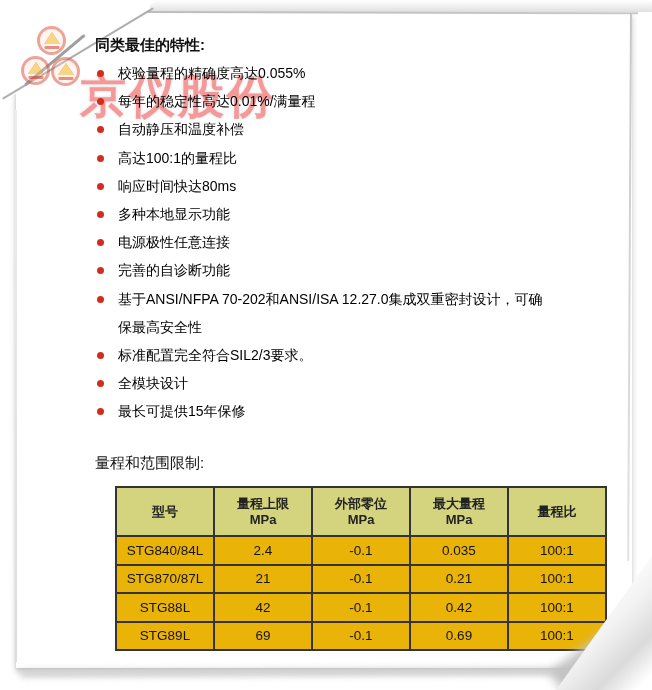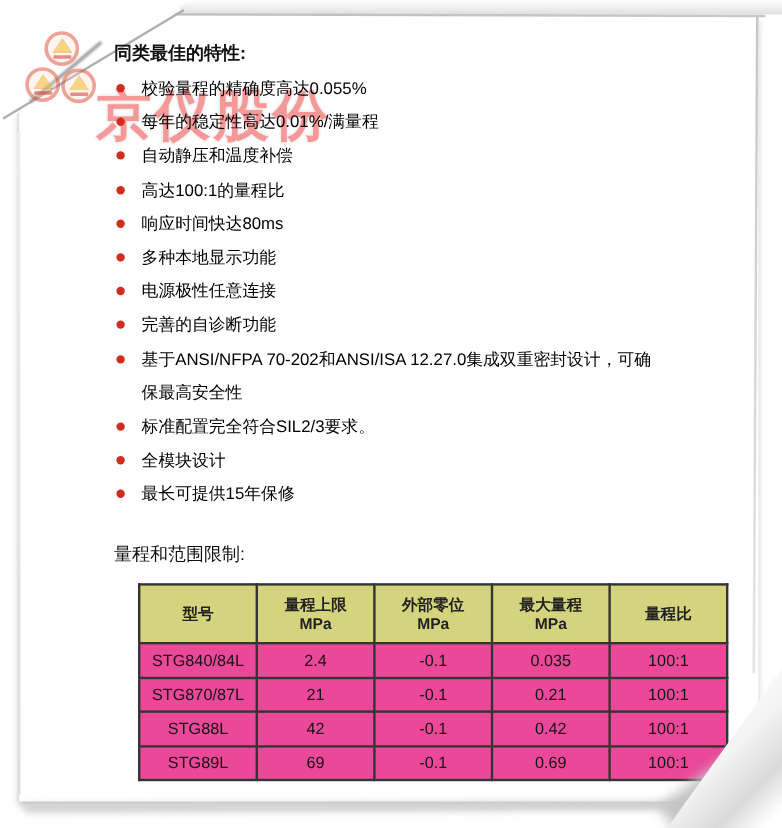--- a/index.html
+++ b/index.html
@@ -75,21 +75,21 @@
     font-weight:normal; line-height:22px; color:#111; }
   table.range{ position:absolute; left:79px; top:474px; width:492px;
     border-collapse:collapse; table-layout:fixed;margin-left:20px; }
   table.range th, table.range td{ border:2px solid #343434; text-align:center;
     vertical-align:middle; }
   table.range thead tr{ height:49px; }
   table.range tbody tr{ height:28.5px; }
   table.range th{ background:#d5d47e; font-size:13px; font-weight:bold; color:#222; }
   table.range th .hdr-label{ line-height:17px; }
   table.range th .hdr-unit{ line-height:16px; font-weight:bold; }
-  table.range td{ background:#ec4899; font-size:13.5px; color:#141414; }
+  table.range td{ background:#eab308; font-size:13.5px; color:#141414; }
 </style>
 </head>
 <body>
 
 <div class="canvas">
 
   <div class="sheet"></div>
 
   <div class="top-haze"></div>
   <div class="top-edge-line"></div>

